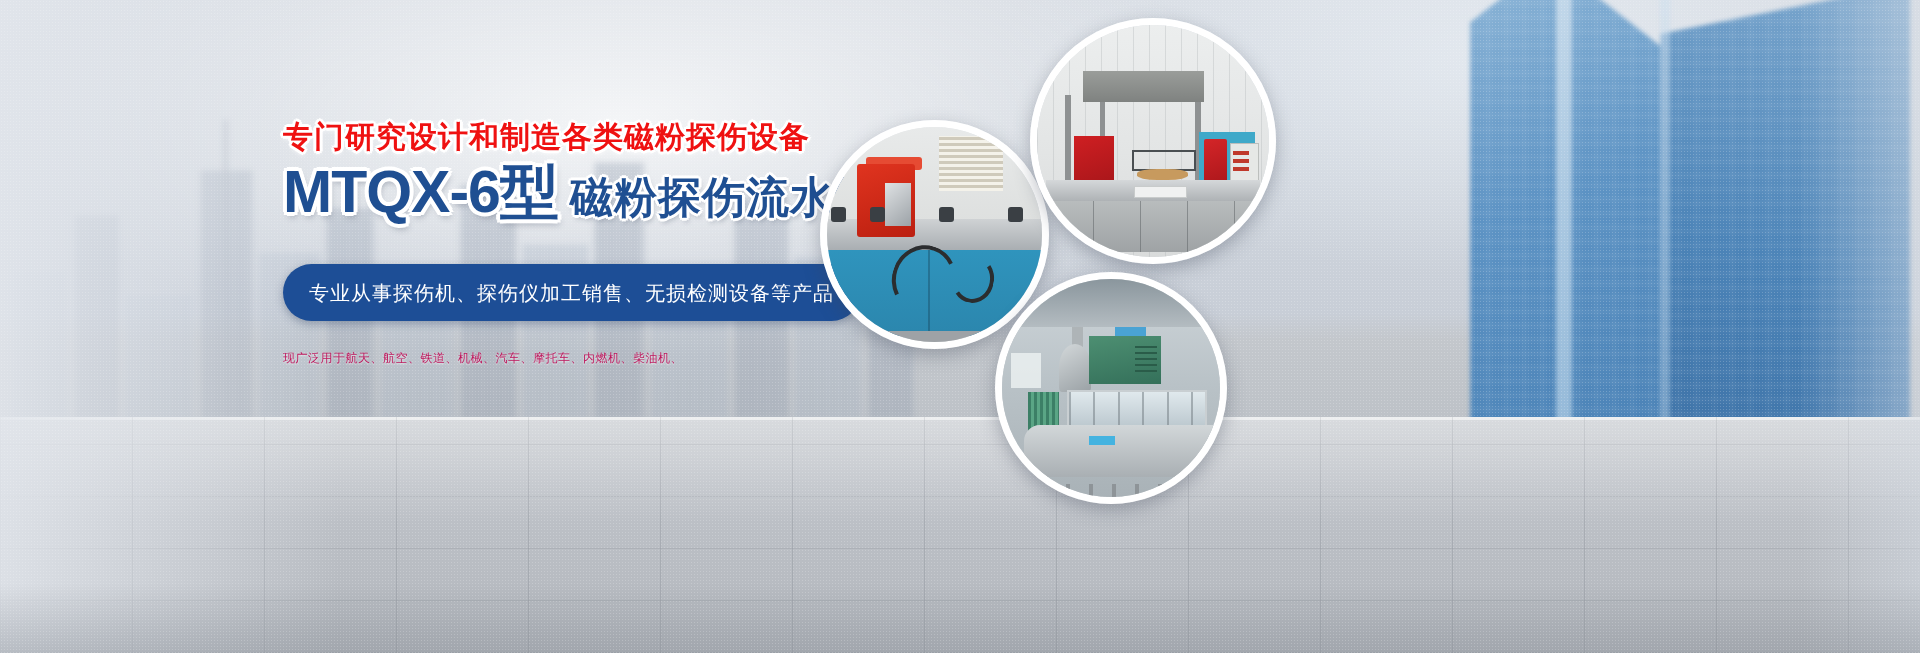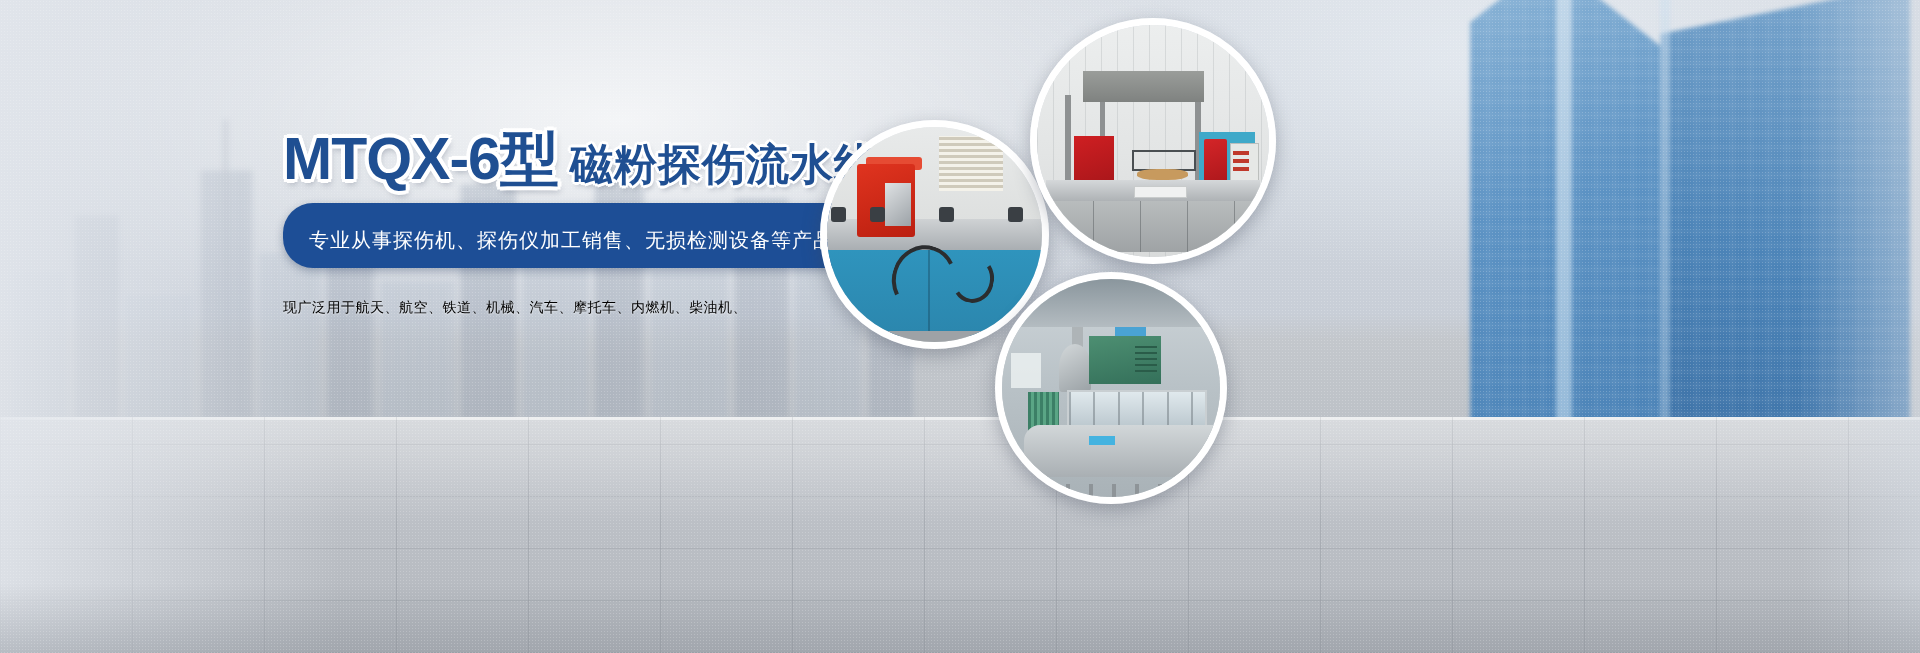--- a/index.html
+++ b/index.html
@@ -81,28 +81,28 @@
   }
   .t-rest{
     font-size:43px;font-weight:bold;color:#1f4f92;letter-spacing:1px;margin-left:12px;
     text-shadow:
       -2px -2px 0 #fff, 2px -2px 0 #fff, -2px 2px 0 #fff, 2px 2px 0 #fff,
       -3px 0 0 #fff, 3px 0 0 #fff, 0 -3px 0 #fff, 0 3px 0 #fff,
       2px 4px 5px rgba(90,100,120,.4);
   }
 
   .pill{
-    display:inline-block;margin-top:14px;
+    display:inline-block;margin-top:42px;
     background:#1d4e96;color:#ffffff;
     font-size:20px;letter-spacing:1px;
-    padding:24px 26px 14px 26px;border-radius:30px;white-space:nowrap;
+    padding:16px 26px 14px 26px;border-radius:30px;white-space:nowrap;
     box-shadow:0 3px 8px rgba(40,60,95,.35);
   }
 
-  .desc{margin-top:26px;color:#000000;font-size:14px;line-height:1.95;letter-spacing:.5px;white-space:nowrap;
+  .desc{margin-top:26px;color:#be185d;font-size:12px;line-height:1.95;letter-spacing:.5px;white-space:nowrap;
         text-shadow:0 1px 2px rgba(255,255,255,.75);}
 
   
   .photo{position:absolute;border-radius:50%;overflow:hidden;
          border:7px solid #ffffff;box-shadow:0 6px 18px rgba(60,70,85,.35);}
   .photo .inner{position:absolute;inset:0;}
 
   
   .p1{left:820px;top:120px;width:215px;height:215px;}
   .p1 .wall{position:absolute;left:0;top:0;width:100%;height:52%;background:linear-gradient(180deg,#e8eaea,#dcdedd);}
@@ -214,20 +214,21 @@
       <div class="gradeFade"></div>
     </div>
 
     <div class="vleft"></div>
     <div class="vright"></div>
     <div class="bottomdark"></div>
     <div class="dots"></div>
   </div>
 
   <div class="copy">
+    <div class="headline">专门研究设计和制造各类磁粉探伤设备</div>
 
     <div class="titleline">
       <span class="t-model">MTQX-6型</span><span class="t-rest">磁粉探伤流水线</span>
     </div>
 
     <div class="pill">专业从事探伤机、探伤仪加工销售、无损检测设备等产品</div>
 
     <div class="desc">
       <div>现广泛用于航天、航空、铁道、机械、汽车、摩托车、内燃机、柴油机、</div>
     </div>

